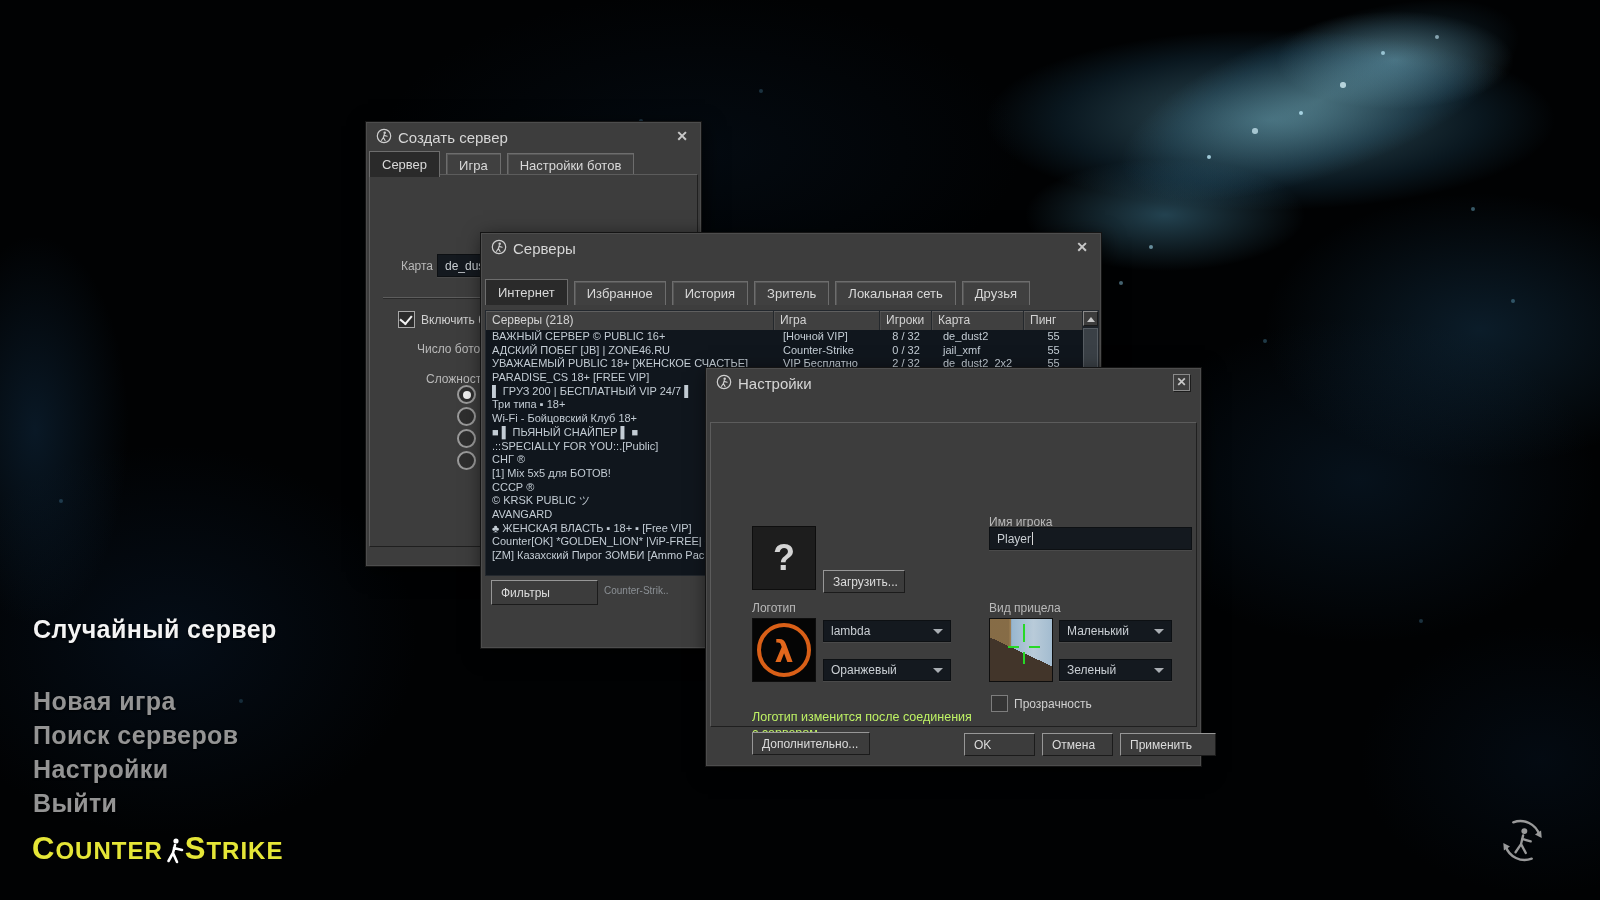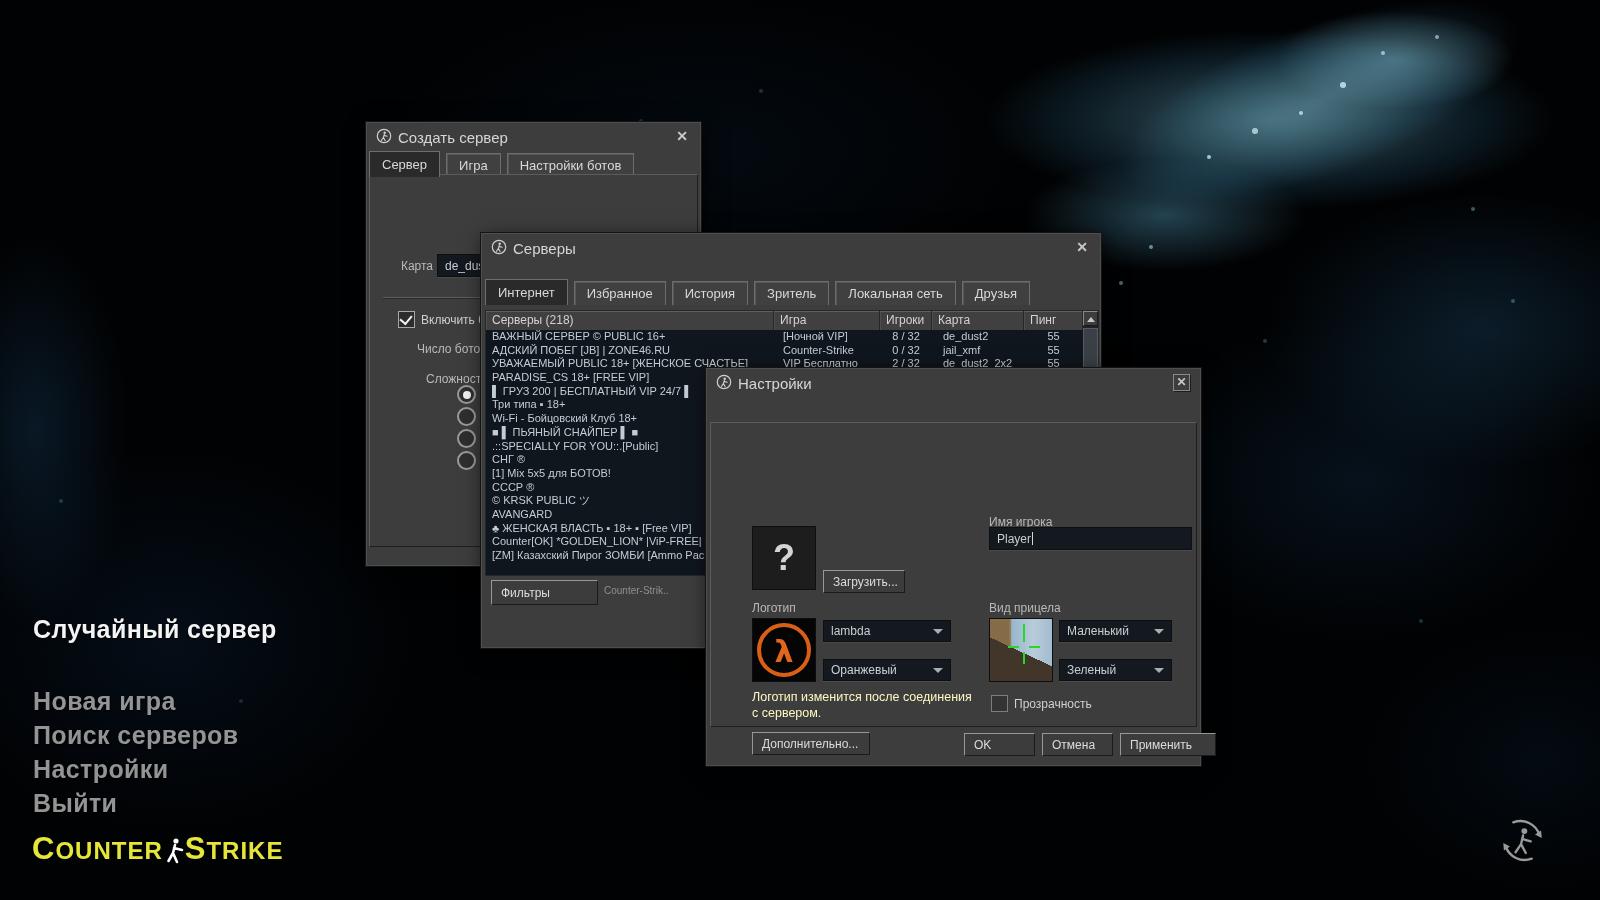--- a/index.html
+++ b/index.html
@@ -113,21 +113,21 @@
   #logo-box{position:absolute;left:41px;top:195px;width:62px;height:62px;background:#050505;border:1px solid #0e0e0e;
     display:flex;align-items:center;justify-content:center;cursor:default;}
   #logo-ring{width:46px;height:46px;border-radius:50%;border:4px solid #d95f17;display:flex;align-items:center;justify-content:center;}
   #logo-lambda{color:#e2671c;font-size:30px;font-weight:bold;font-family:"DejaVu Sans",sans-serif;margin-top:2px;}
   #xhair-box{position:absolute;left:278px;top:195px;width:62px;height:62px;border:1px solid #0e0e0e;overflow:hidden;cursor:default;
     background:
       linear-gradient(205deg, rgba(0,0,0,0) 52%, #42352a 52%),
       linear-gradient(90deg, rgba(0,0,0,.25) 30%, rgba(0,0,0,0) 36%),
       linear-gradient(90deg, #b3905e 0 34%, #97b6ce 34%, #b9cbd9 70%, #a3bcd0 100%);}
   .xh{position:absolute;background:#27d927;}
-  #note1,#note2{font-size:12.5px;color:#fef9c3;}
+  #note1,#note2{font-size:12.5px;color:#bef264;margin-top:20px;}
   #btn-ok{left:258px;top:365px;width:71px;height:23px;}
   #btn-cancel{left:336px;top:365px;width:71px;height:23px;}
   #btn-apply{left:414px;top:365px;width:96px;height:23px;}
 
   
   #corner-icon{position:absolute;left:1499px;top:817px;width:47px;height:47px;opacity:.85;}
 </style>
 </head>
 <body>
 

